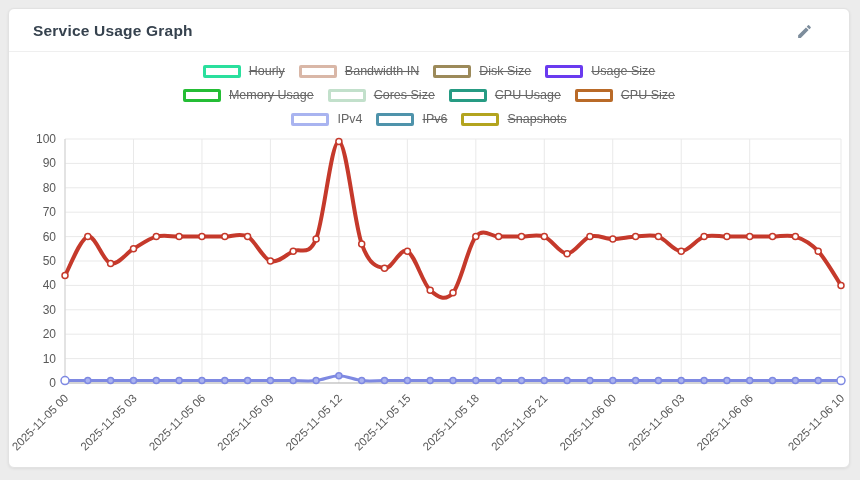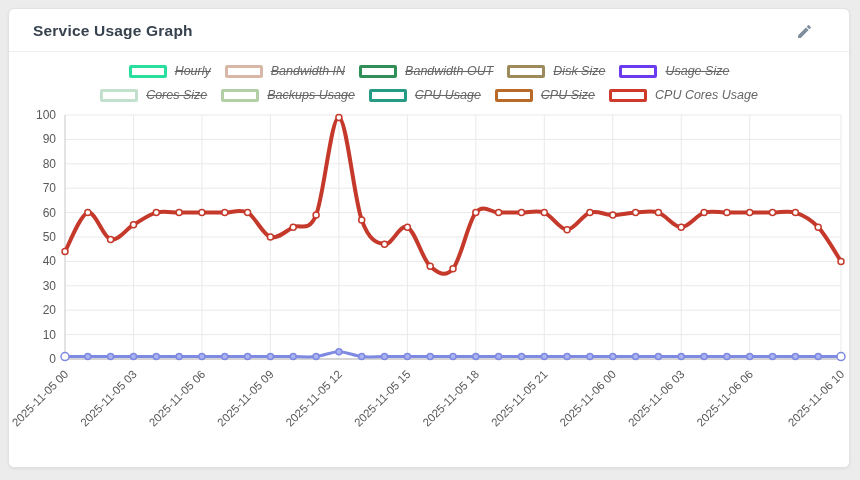--- a/index.html
+++ b/index.html
@@ -22,21 +22,21 @@
     display:flex; align-items:center; justify-content:space-between;
     padding:12px 35px 10px 24px;
     border-bottom:1px solid #efefef;
   }
   .card-title {
     font-size:15.5px; font-weight:bold; color:#36424e; letter-spacing:0.2px;
   }
   .edit-btn { width:20px; height:20px; cursor:pointer; display:flex; align-items:center; justify-content:center; }
   .edit-btn svg { width:17px; height:17px; fill:#7d8d9c; }
 
-  .legend { padding-top:7px;font-style:italic; }
+  .legend { padding-top:7px; }
   .legend-row { display:flex; justify-content:center; align-items:center; height:24px; }
   .legend-item { display:flex; align-items:center; margin:0 7px; cursor:pointer; }
   .legend-swatch {
     width:38px; height:13px; box-sizing:border-box;
     border:3px solid #000; border-radius:2px; background:#fff;
     margin-right:8px; flex:none;
   }
   .legend-label { font-size:12.5px; color:#666; white-space:nowrap; line-height:1; }
   .legend-label.struck { text-decoration:line-through; }
 
@@ -60,52 +60,58 @@
       <div class="legend-row">
         <div class="legend-item">
           <span class="legend-swatch" style="border-color: rgb(42, 223, 157);"></span>
           <span class="legend-label struck">Hourly</span>
         </div>
         <div class="legend-item">
           <span class="legend-swatch" style="border-color: rgb(217, 183, 167);"></span>
           <span class="legend-label struck">Bandwidth IN</span>
         </div>
         <div class="legend-item">
-          <span class="legend-swatch" style="border-color: rgb(47, 143, 87);"></span>
-          <span class="legend-label struck">Bandwidth OUT</span>
-        </div>
-        <div class="legend-item">
           <span class="legend-swatch" style="border-color: rgb(156, 138, 90);"></span>
           <span class="legend-label struck">Disk Size</span>
         </div>
         <div class="legend-item">
           <span class="legend-swatch" style="border-color: rgb(106, 59, 239);"></span>
           <span class="legend-label struck">Usage Size</span>
         </div>
       </div>
       <div class="legend-row">
         <div class="legend-item">
+          <span class="legend-swatch" style="border-color: rgb(36, 189, 53);"></span>
+          <span class="legend-label struck">Memory Usage</span>
+        </div>
+        <div class="legend-item">
           <span class="legend-swatch" style="border-color: rgb(194, 224, 203);"></span>
           <span class="legend-label struck">Cores Size</span>
         </div>
         <div class="legend-item">
-          <span class="legend-swatch" style="border-color: rgb(178, 207, 165);"></span>
-          <span class="legend-label struck">Backups Usage</span>
-        </div>
-        <div class="legend-item">
           <span class="legend-swatch" style="border-color: rgb(38, 155, 131);"></span>
           <span class="legend-label struck">CPU Usage</span>
         </div>
         <div class="legend-item">
           <span class="legend-swatch" style="border-color: rgb(185, 106, 40);"></span>
           <span class="legend-label struck">CPU Size</span>
         </div>
-        <div class="legend-item">
-          <span class="legend-swatch" style="border-color: rgb(207, 58, 42);"></span>
-          <span class="legend-label">CPU Cores Usage</span>
+      </div>
+      <div class="legend-row">
+        <div class="legend-item">
+          <span class="legend-swatch" style="border-color: rgb(169, 180, 240);"></span>
+          <span class="legend-label">IPv4</span>
+        </div>
+        <div class="legend-item">
+          <span class="legend-swatch" style="border-color: rgb(79, 147, 171);"></span>
+          <span class="legend-label struck">IPv6</span>
+        </div>
+        <div class="legend-item">
+          <span class="legend-swatch" style="border-color: rgb(179, 164, 31);"></span>
+          <span class="legend-label struck">Snapshots</span>
         </div>
       </div>
     </div>
 
   <svg id="chart" width="842" height="334" viewBox="0 0 842 334">
       <g>
         <line x1="56" y1="8" x2="56" y2="252" stroke="#e9e9e9" stroke-width="1"></line>
         <line x1="124.47058823529412" y1="8" x2="124.47058823529412" y2="252" stroke="#e9e9e9" stroke-width="1"></line>
         <line x1="192.94117647058823" y1="8" x2="192.94117647058823" y2="252" stroke="#e9e9e9" stroke-width="1"></line>
         <line x1="261.4117647058823" y1="8" x2="261.4117647058823" y2="252" stroke="#e9e9e9" stroke-width="1"></line>

